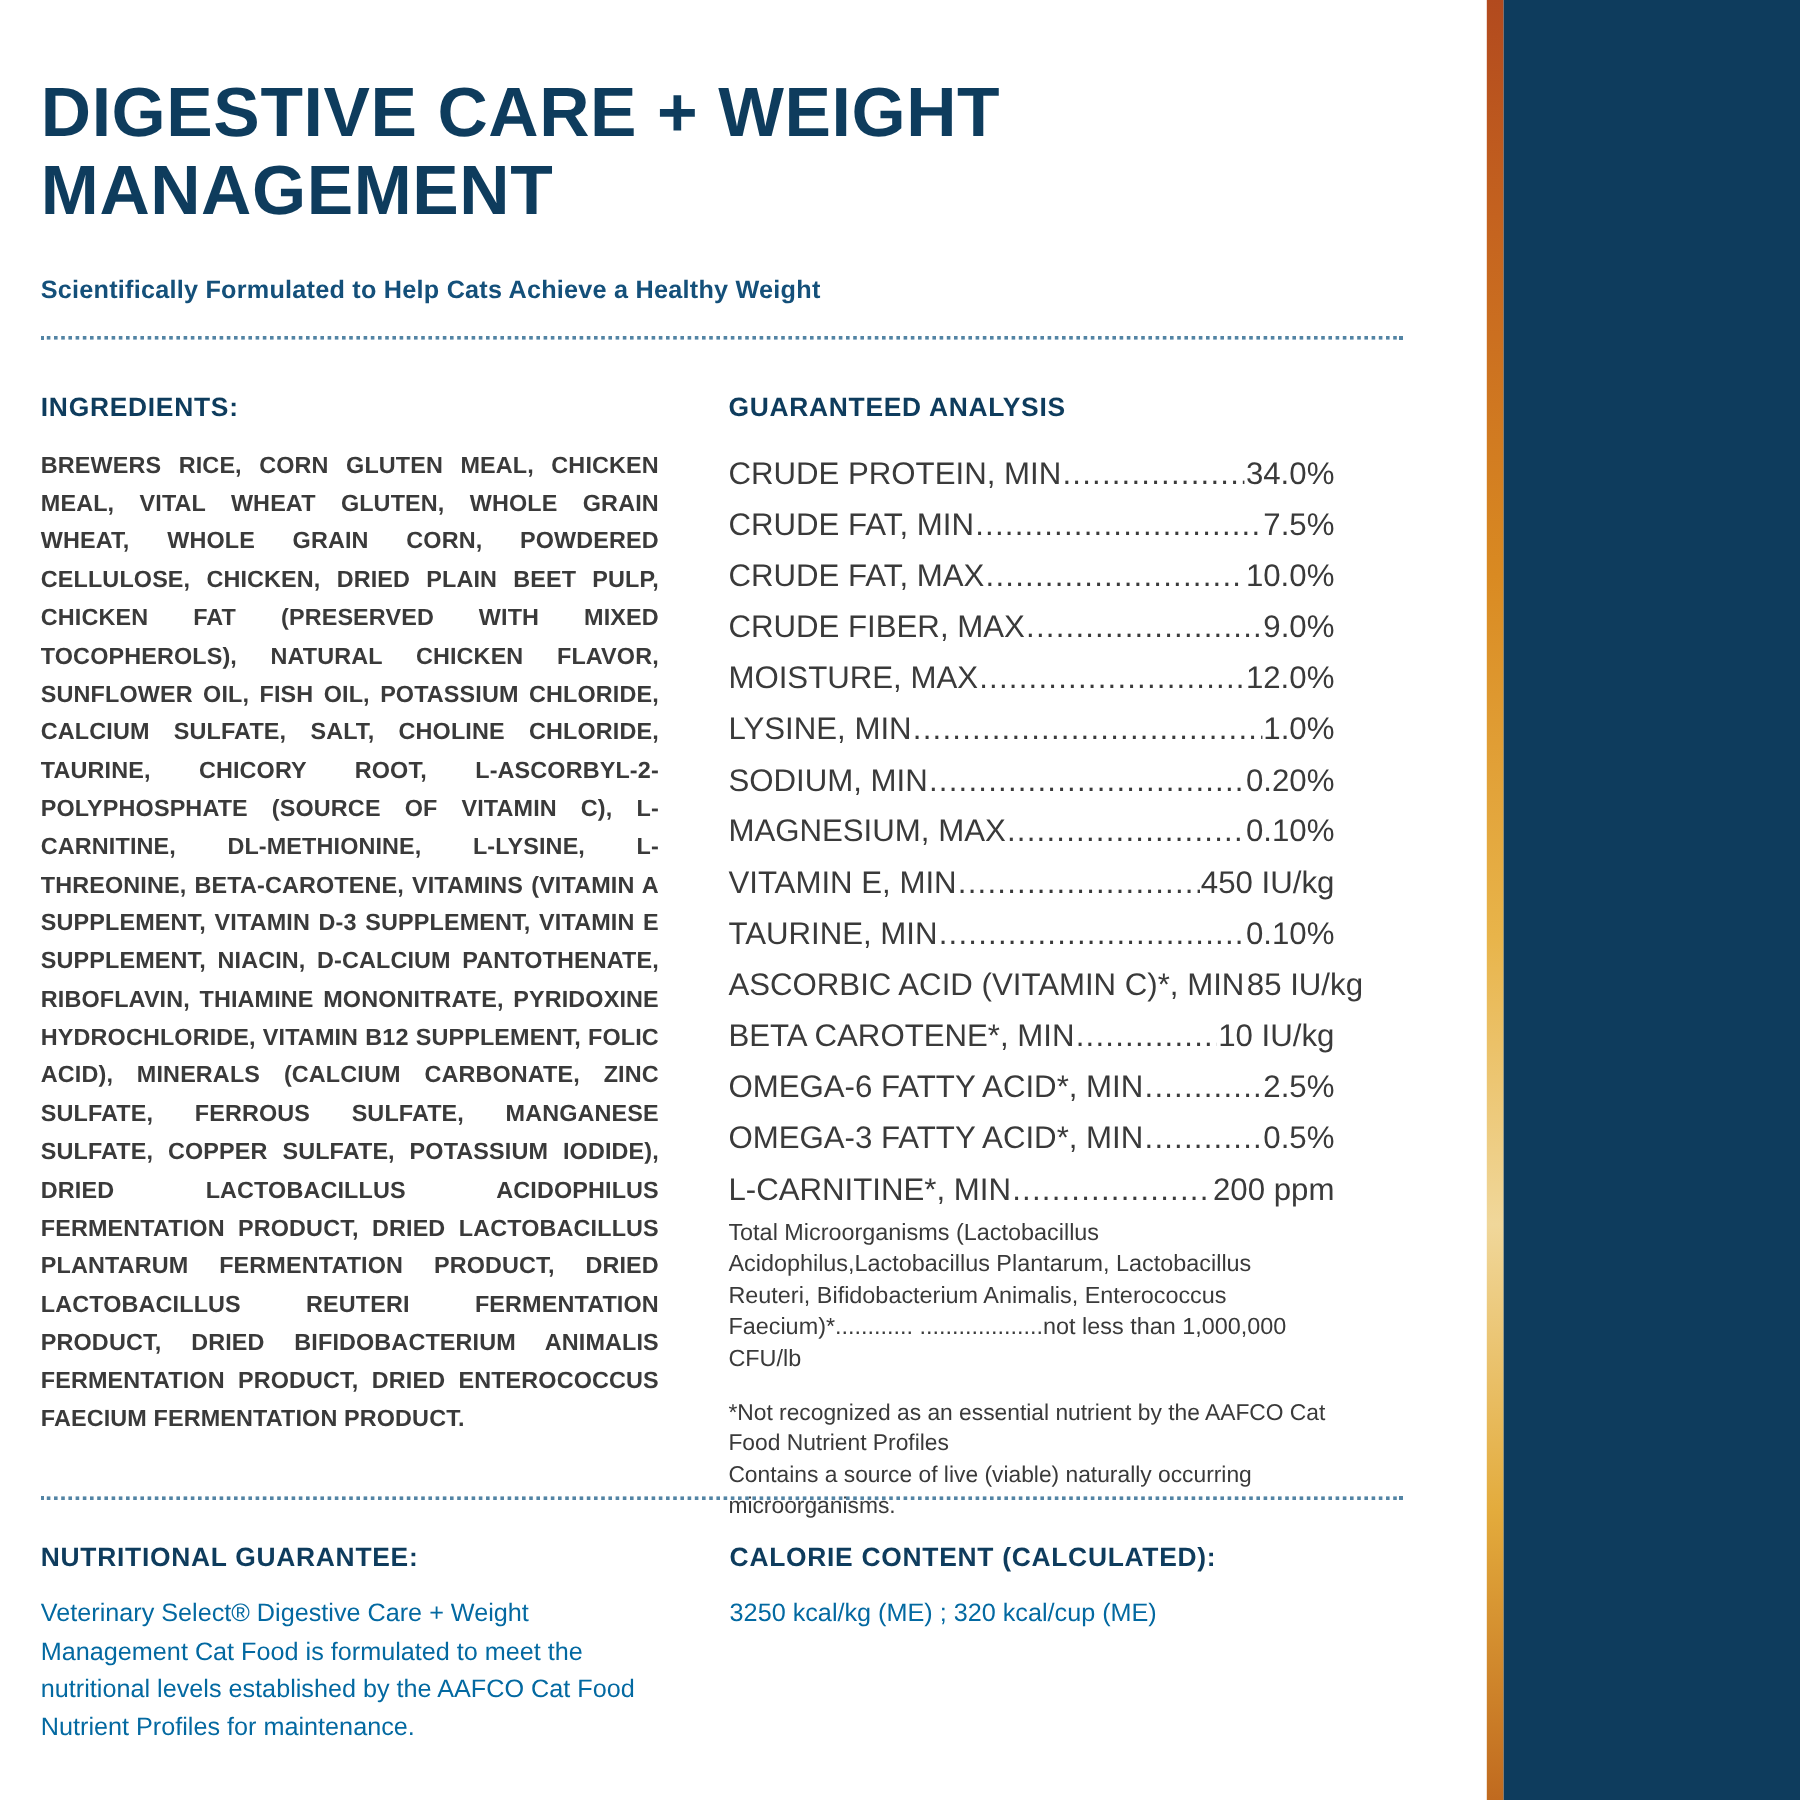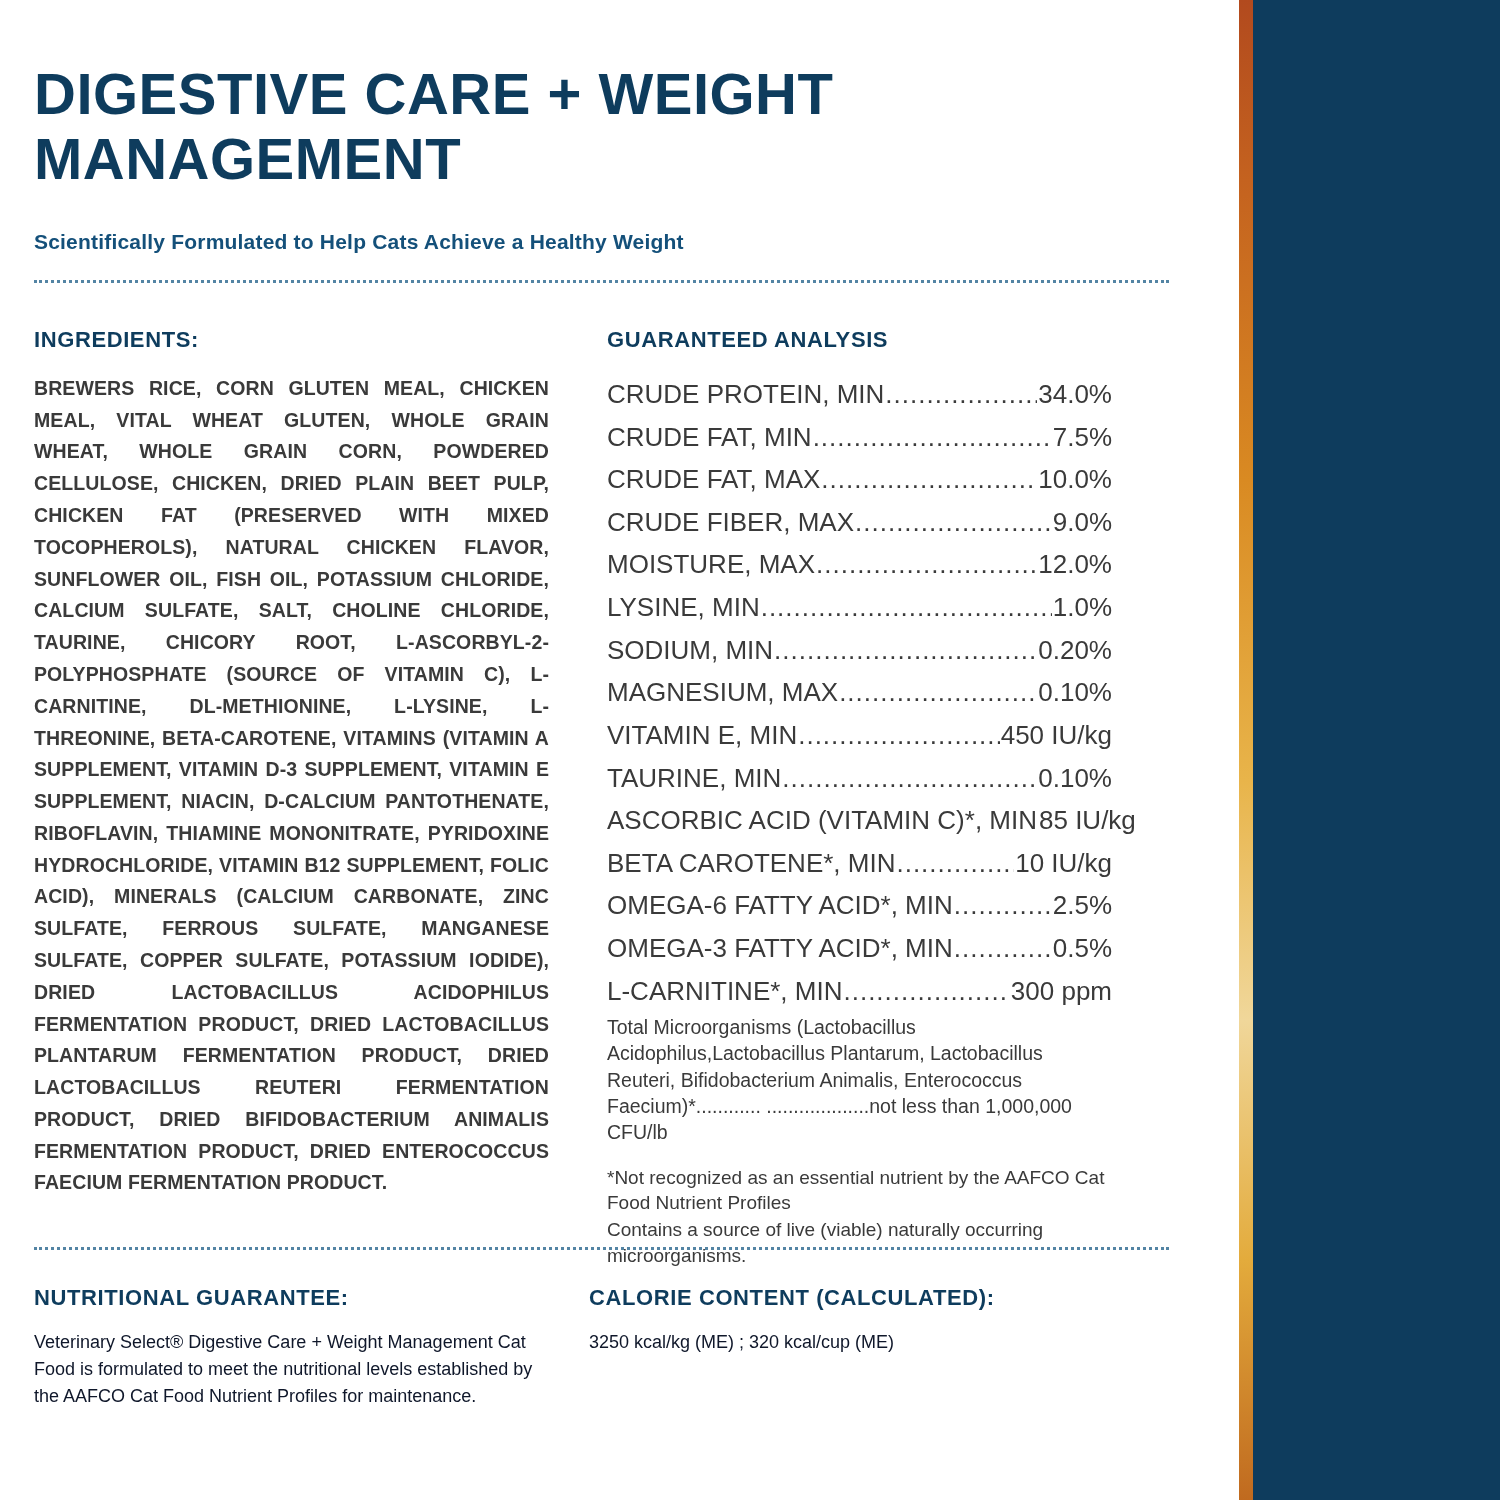--- a/index.html
+++ b/index.html
@@ -132,25 +132,25 @@
   }
 
   .bottom {
     position: absolute;
     left: 34px; top: 1285px;
     width: 1135px;
     display: flex;
     gap: 40px;
   }
   .bot-left { width: 515px; }
-  .bot-right { width: 505px; }
+  .bot-right { width: 505px; margin-left: 19px; }
   .bot-body {
-    font-size: 18px;
+    font-size: 21px;
     line-height: 1.5;
-    color: #0f172a;
+    color: #0369a1;
   }
   .bot-head {
     font-size: 22px;
     font-weight: 700;
     color: #0e3c5d;
     letter-spacing: 0.6px;
     margin-bottom: 18px;
   }
 </style>
 </head>
@@ -247,21 +247,21 @@
               <span class="ga-val">2.5%</span>
             </div>
             <div class="ga-row">
               <span class="ga-label">OMEGA-3 FATTY ACID*, MIN</span>
               <span class="ga-dots">..........................................................................................</span>
               <span class="ga-val">0.5%</span>
             </div>
             <div class="ga-row">
               <span class="ga-label">L-CARNITINE*, MIN</span>
               <span class="ga-dots">..........................................................................................</span>
-              <span class="ga-val">300 ppm</span>
+              <span class="ga-val">200 ppm</span>
             </div>
           </div>
 
         <div class="ga-block">Total Microorganisms (Lactobacillus Acidophilus,Lactobacillus Plantarum, Lactobacillus Reuteri, Bifidobacterium Animalis, Enterococcus Faecium)*............ ...................not less than 1,000,000 CFU/lb</div>
         <div class="ga-footnote">*Not recognized as an essential nutrient by the AAFCO Cat Food Nutrient Profiles</div>
         <div class="ga-footnote2">Contains a source of live (viable) naturally occurring microorganisms.</div>
       </div>
 
     </div>
   </div>

